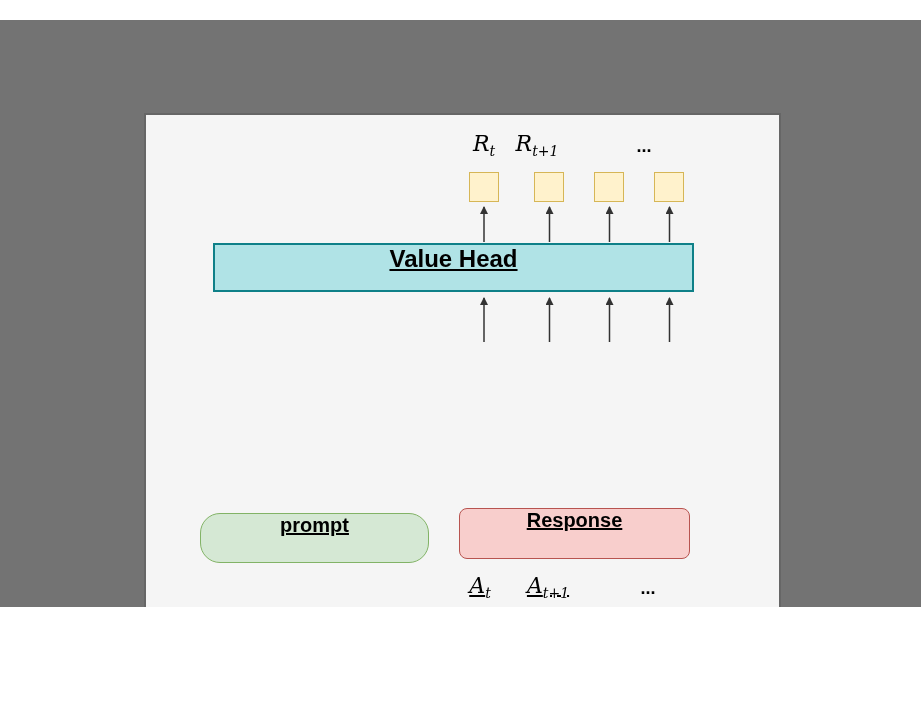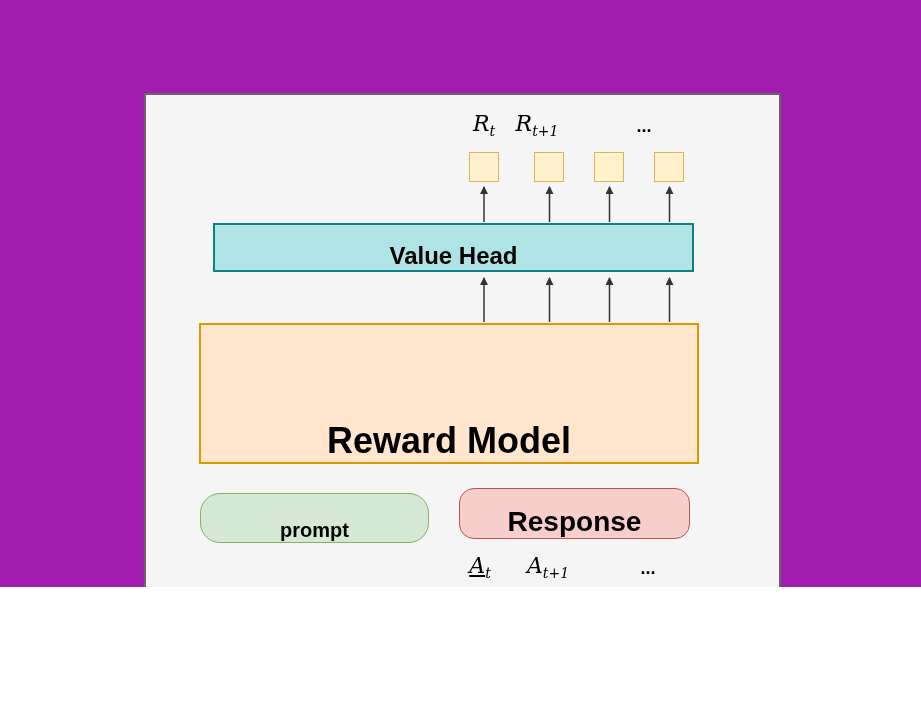--- a/index.html
+++ b/index.html
@@ -1,22 +1,23 @@
 <!DOCTYPE html>
 <html style="--frame_fill: #F5F5F5; --frame_border: #666666; --token_fill: #FFF2CC; --token_border: #D6B656; --value_head_fill: #B0E3E6; --value_head_border: #0E8088; --reward_fill: #FFE6CC; --reward_border: #D79B00; --prompt_fill: #D5E8D4; --prompt_border: #82B366; --response_fill: #F8CECC; --response_border: #B85450; --arrow: #333333; --text: #000000;"><head>
 <meta charset="utf-8">
 <style>
   html, body { margin: 0; padding: 0; background: #ffffff; }
   .canvas {
     position: relative;
     width: 921px;
     height: 587px;
-    background: #a21caf;
+    background: #737373;
     font-family: "Liberation Sans", sans-serif;
     overflow: hidden;
+    margin-top: 20px;
   }
   .frame {
     position: absolute;
     left: 144px; top: 93px;
     width: 637px; height: 510px;
     background: var(--frame_fill);
     border: 2px solid var(--frame_border);
     box-sizing: border-box;
   }
   .arrows-layer {
@@ -29,25 +30,26 @@
     position: absolute;
     top: 152px;
     width: 30px; height: 30px;
     background: var(--token_fill);
     border: 1.5px solid var(--token_border);
     box-sizing: border-box;
   }
   .box {
     position: absolute;
     display: flex;
-    align-items: flex-end;
+    align-items: flex-start;
     justify-content: center;
     box-sizing: border-box;
     color: var(--text);
     font-weight: bold;
+    text-decoration: underline;
   }
   .value-head {
     left: 213px; top: 223px;
     width: 481px; height: 49px;
     background: var(--value_head_fill);
     border: 2px solid var(--value_head_border);
     font-size: 24px;
   }
   .reward-model {
     left: 199px; top: 323px;
@@ -62,22 +64,22 @@
     background: var(--prompt_fill);
     border: 1.5px solid var(--prompt_border);
     border-radius: 20px;
     font-size: 20px;
   }
   .response-box {
     left: 459px; top: 488px;
     width: 231px; height: 51px;
     background: var(--response_fill);
     border: 1.5px solid var(--response_border);
-    border-radius: 15px;
-    font-size: 28px;
+    border-radius: 8px;
+    font-size: 20px;
   }
   .mlabel {
     position: absolute;
     text-align: center;
     font-family: "DejaVu Serif", serif;
     font-style: italic;
     font-size: 22px;
     color: var(--text);
     white-space: nowrap;
   }
@@ -112,35 +114,32 @@
 
   <div class="token-slot" style="left:469px;"></div>
   <div class="token-slot" style="left:534px;"></div>
   <div class="token-slot" style="left:594px;"></div>
   <div class="token-slot" style="left:654px;"></div>
 
   <div class="box value-head">
     <span>Value Head</span>
   </div>
 
-  <div class="box reward-model">
-    <span>Reward Model</span>
-  </div>
 
   <div class="box prompt-box">
     <span>prompt</span>
   </div>
   <div class="box response-box">
     <span>Response</span>
   </div>
 
   <div class="mlabel" style="left:458px; top:553px; width:44px;text-decoration:underline;">
     <span>A</span><sub class="msub">t</sub>
   </div>
-  <div class="mlabel" style="left:518px; top:553px; width:60px;">
+  <div class="mlabel" style="left:518px; top:553px; width:60px;text-decoration:underline;">
     <span>A</span><sub class="msub">t+1</sub>
   </div>
   <div class="ellipsis-label" style="left:628px; top:558px; width:40px;">...</div>
 
   <svg class="arrows-layer" width="921" height="711" viewBox="0 0 921 711" xmlns="http://www.w3.org/2000/svg">
     <defs>
       <marker id="arrowhead" markerUnits="userSpaceOnUse" markerWidth="10" markerHeight="10" refX="7" refY="4" orient="auto">
         <path d="M0,0 L8,4 L0,8 z" fill="#333333"></path>
       </marker>
     </defs>

